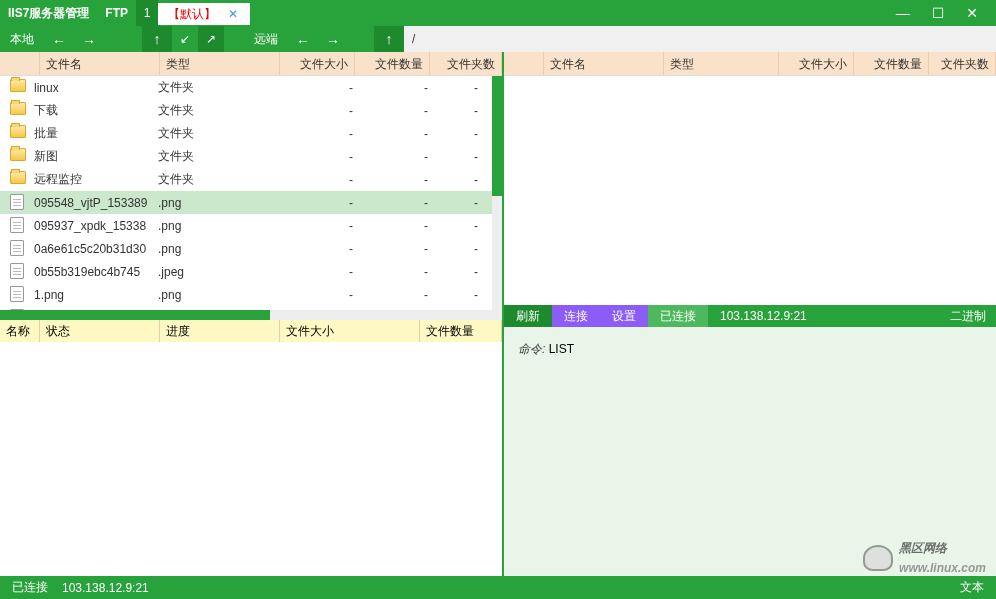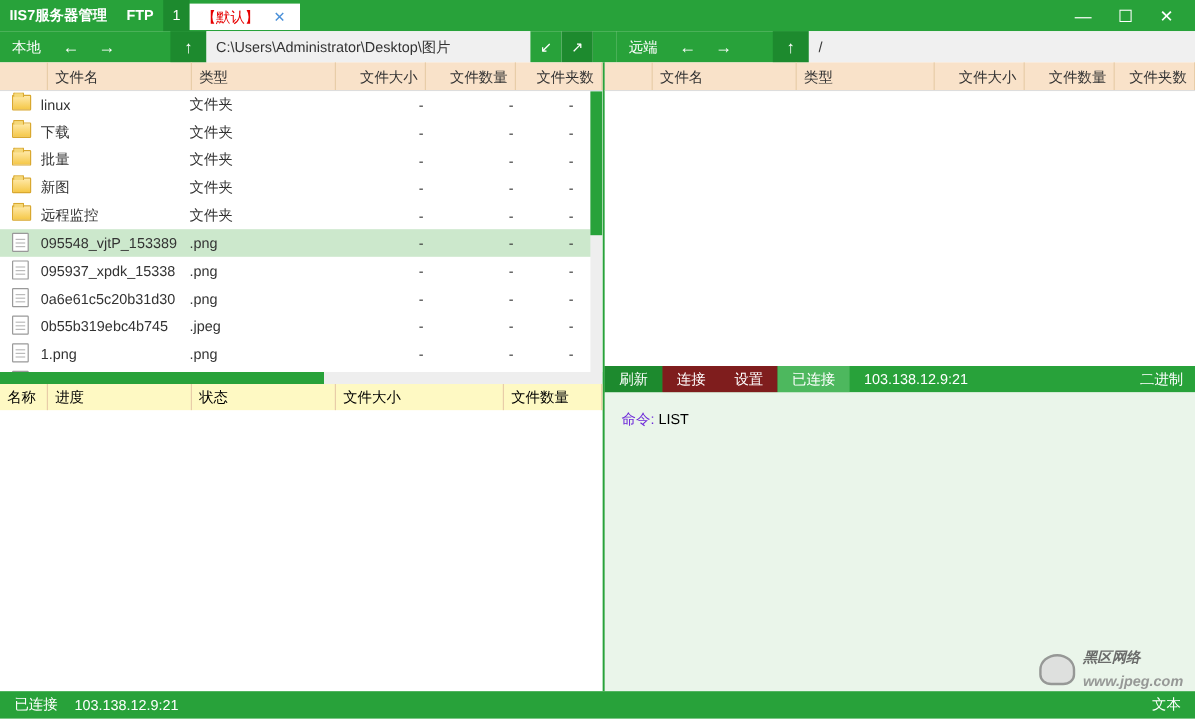--- a/index.html
+++ b/index.html
@@ -40,27 +40,27 @@
 
 .hscroll { height: 10px; background: #eee; position: relative; }
 .hscroll .thumb { position: absolute; left: 0; top: 0; height: 10px; width: 270px; background: #28a23a; }
 
 .transferheader { height: 22px; background: #fef9c3; display: flex; }
 .transferheader .hcell { padding: 3px 6px; border-right: 1px solid #e8cda8; }
 .transferarea { flex: 1; background: #fff; }
 
 .remotebar { height: 22px; background: #28a23a; display: flex; align-items: center; color: #fff; }
 .remotebar .btn { padding: 0 12px; height: 100%; display: flex; align-items: center; cursor: pointer; }
-.remotebar .btn.orange { background: #7f1d1d; font-family: Liberation Serif, serif; }
+.remotebar .btn.orange { background: #8b5cf6; font-family: Liberation Serif, serif; }
 .remotebar .status { padding: 0 12px; background: #4db85e; height: 100%; display: flex; align-items: center; }
 .remotebar .addr { padding: 0 12px; }
 .remotebar .right { margin-left: auto; padding-right: 10px; }
 
 .logarea { flex: 1; background: #eaf5ea; padding: 10px 14px; line-height: 2; position: relative; }
-.logarea .cmdlbl { color: #6d28d9; }
+.logarea .cmdlbl { color: #404040; font-style: italic; }
 .logarea .watermark { position: absolute; right: 10px; bottom: -4px; display: flex; align-items: center; gap: 6px; font-size: 22px; font-weight: bold; font-style: italic; color: #555; opacity: 0.85; }
 .logarea .watermark .mush { width: 30px; height: 26px; background: #ddd; border-radius: 60% 60% 40% 40%; border: 2px solid #888; position: relative; }
 .logarea .watermark .sub { font-size: 12px; font-style: italic; color: #888; display: block; margin-top: -4px; }
 
 .statusbar { position: absolute; bottom: 0; left: 0; right: 0; height: 23px; background: #28a23a; color: #fff; display: flex; align-items: center; padding: 0 12px; gap: 14px; }
 .statusbar .right { margin-left: auto; }
 
 .folder-icon { display: inline-block; width: 16px; height: 13px; background: linear-gradient(#ffe9a8,#f5c848); border: 1px solid #d9a82f; border-radius: 1px; position: relative; }
 .folder-icon::before { content: ""; position: absolute; top: -3px; left: 0; width: 7px; height: 3px; background: #f5d87a; border: 1px solid #d9a82f; border-bottom: none; border-radius: 1px 1px 0 0; }
 .file-icon { display: inline-block; width: 14px; height: 16px; background: #fff; border: 1px solid #999; border-radius: 1px; position: relative; }
@@ -84,21 +84,20 @@
   </div>
 </div>
 
 <div class="pathrow">
   <div class="side" style="width:172px">
     <span class="sidelabel">本地</span>
     <span class="navbtn">←</span>
     <span class="navbtn">→</span>
     <span class="navbtn dark" style="margin-left:auto">↑</span>
   </div>
-  <input class="pathinput" style="width: 270px; flex: 0 0 auto;" value="C:\Users\Administrator\Desktop\图片">
   <span class="expandbtn">↙</span>
   <span class="expandbtn" style="background:#1d8a2e">↗</span>
   <div style="width:20px;background:#28a23a"></div>
   <div class="side" style="width:160px">
     <span class="sidelabel">远端</span>
     <span class="navbtn">←</span>
     <span class="navbtn">→</span>
     <span class="navbtn dark" style="margin-left:auto">↑</span>
   </div>
   <input class="pathinput" value="/" style="">
@@ -200,22 +199,22 @@
         </div>
         <div class="row">
           <span class="icon"><span class="file-icon"></span></span>
         </div>
       </div>
     <div class="hscroll">
         <div class="thumb"></div>
       </div>
     <div class="transferheader">
       <div class="hcell" style="width:40px">名称</div>
+      <div class="hcell" style="width:120px">状态</div>
       <div class="hcell" style="width:120px">进度</div>
-      <div class="hcell" style="width:120px">状态</div>
       <div class="hcell" style="width:140px">文件大小</div>
       <div class="hcell" style="flex:1">文件数量</div>
     </div>
     <div class="transferarea"></div>
   </div>
 
   <div class="rightpane">
     <div class="headerrow">
       <div class="hcell" style="width:40px"></div>
       <div class="hcell" style="width:120px">文件名</div>
@@ -235,21 +234,21 @@
     </div>
     <div class="logarea">
       <div>
         <span class="cmdlbl">命令:</span>
         <span>LIST</span>
       </div>
       <div class="watermark">
         <span class="mush"></span>
         <div>
           <span>黑区网络</span>
-          <span class="sub">www.jpeg.com</span>
+          <span class="sub">www.linux.com</span>
         </div>
       </div>
     </div>
   </div>
 </div>
 
 <div class="statusbar">
   <span>已连接</span>
   <span>103.138.12.9:21</span>
   <span class="right">文本</span>

